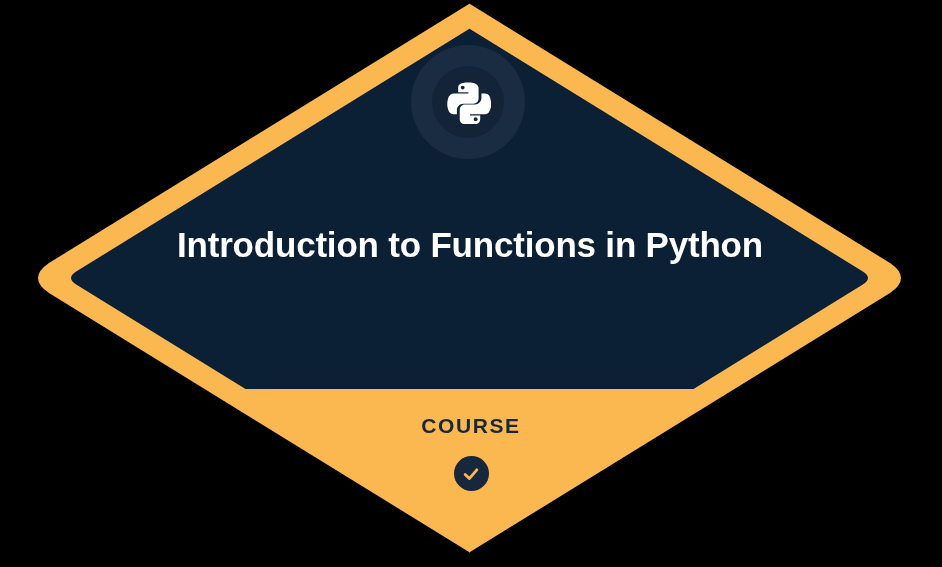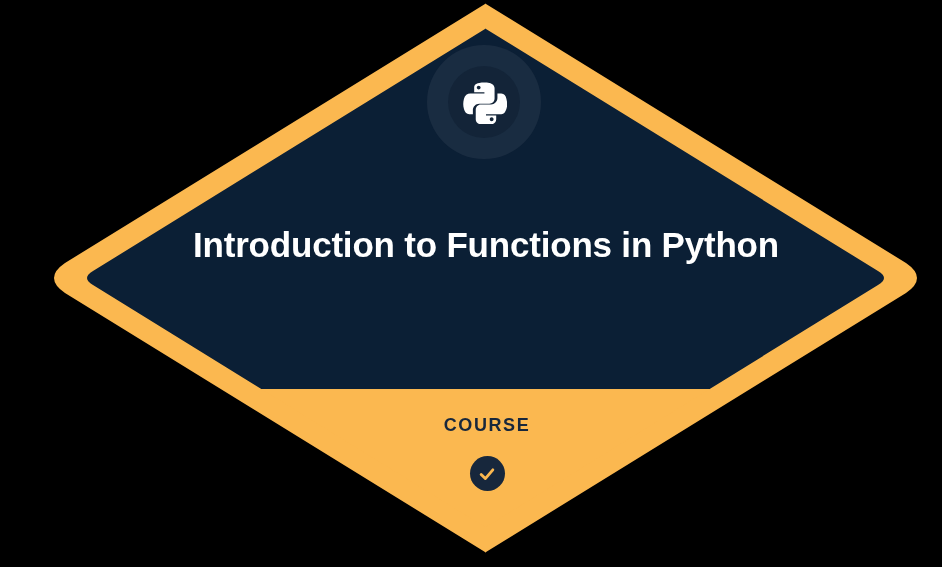--- a/index.html
+++ b/index.html
@@ -12,21 +12,21 @@
     overflow: hidden;
   }
 
   body {
     font-family: "Liberation Sans", sans-serif;
     position: relative;
   }
 
   #badge-stage {
     position: absolute;
-    left: 16px;
+    left: 0;
     top: 0;
     width: 776px;
     height: 567px;
   }
 
   .badge-svg {
     position: absolute;
     left: 0;
     top: 0;
     width: 942px;
@@ -100,21 +100,21 @@
     position: absolute;
     left: 221px;
     top: 408px;
     width: 500px;
     text-align: center;
   }
 
   #status-label {
     color: #17273c;
     font-family: "Liberation Sans", sans-serif;
-    font-size: 18px;
+    font-size: 21px;
     font-weight: bold;
     letter-spacing: 1.6px;
     line-height: 35px;
     text-transform: uppercase;
   }
 
   #check-badge {
     margin: 13px auto 0;
     width: 35px;
     height: 35px;

